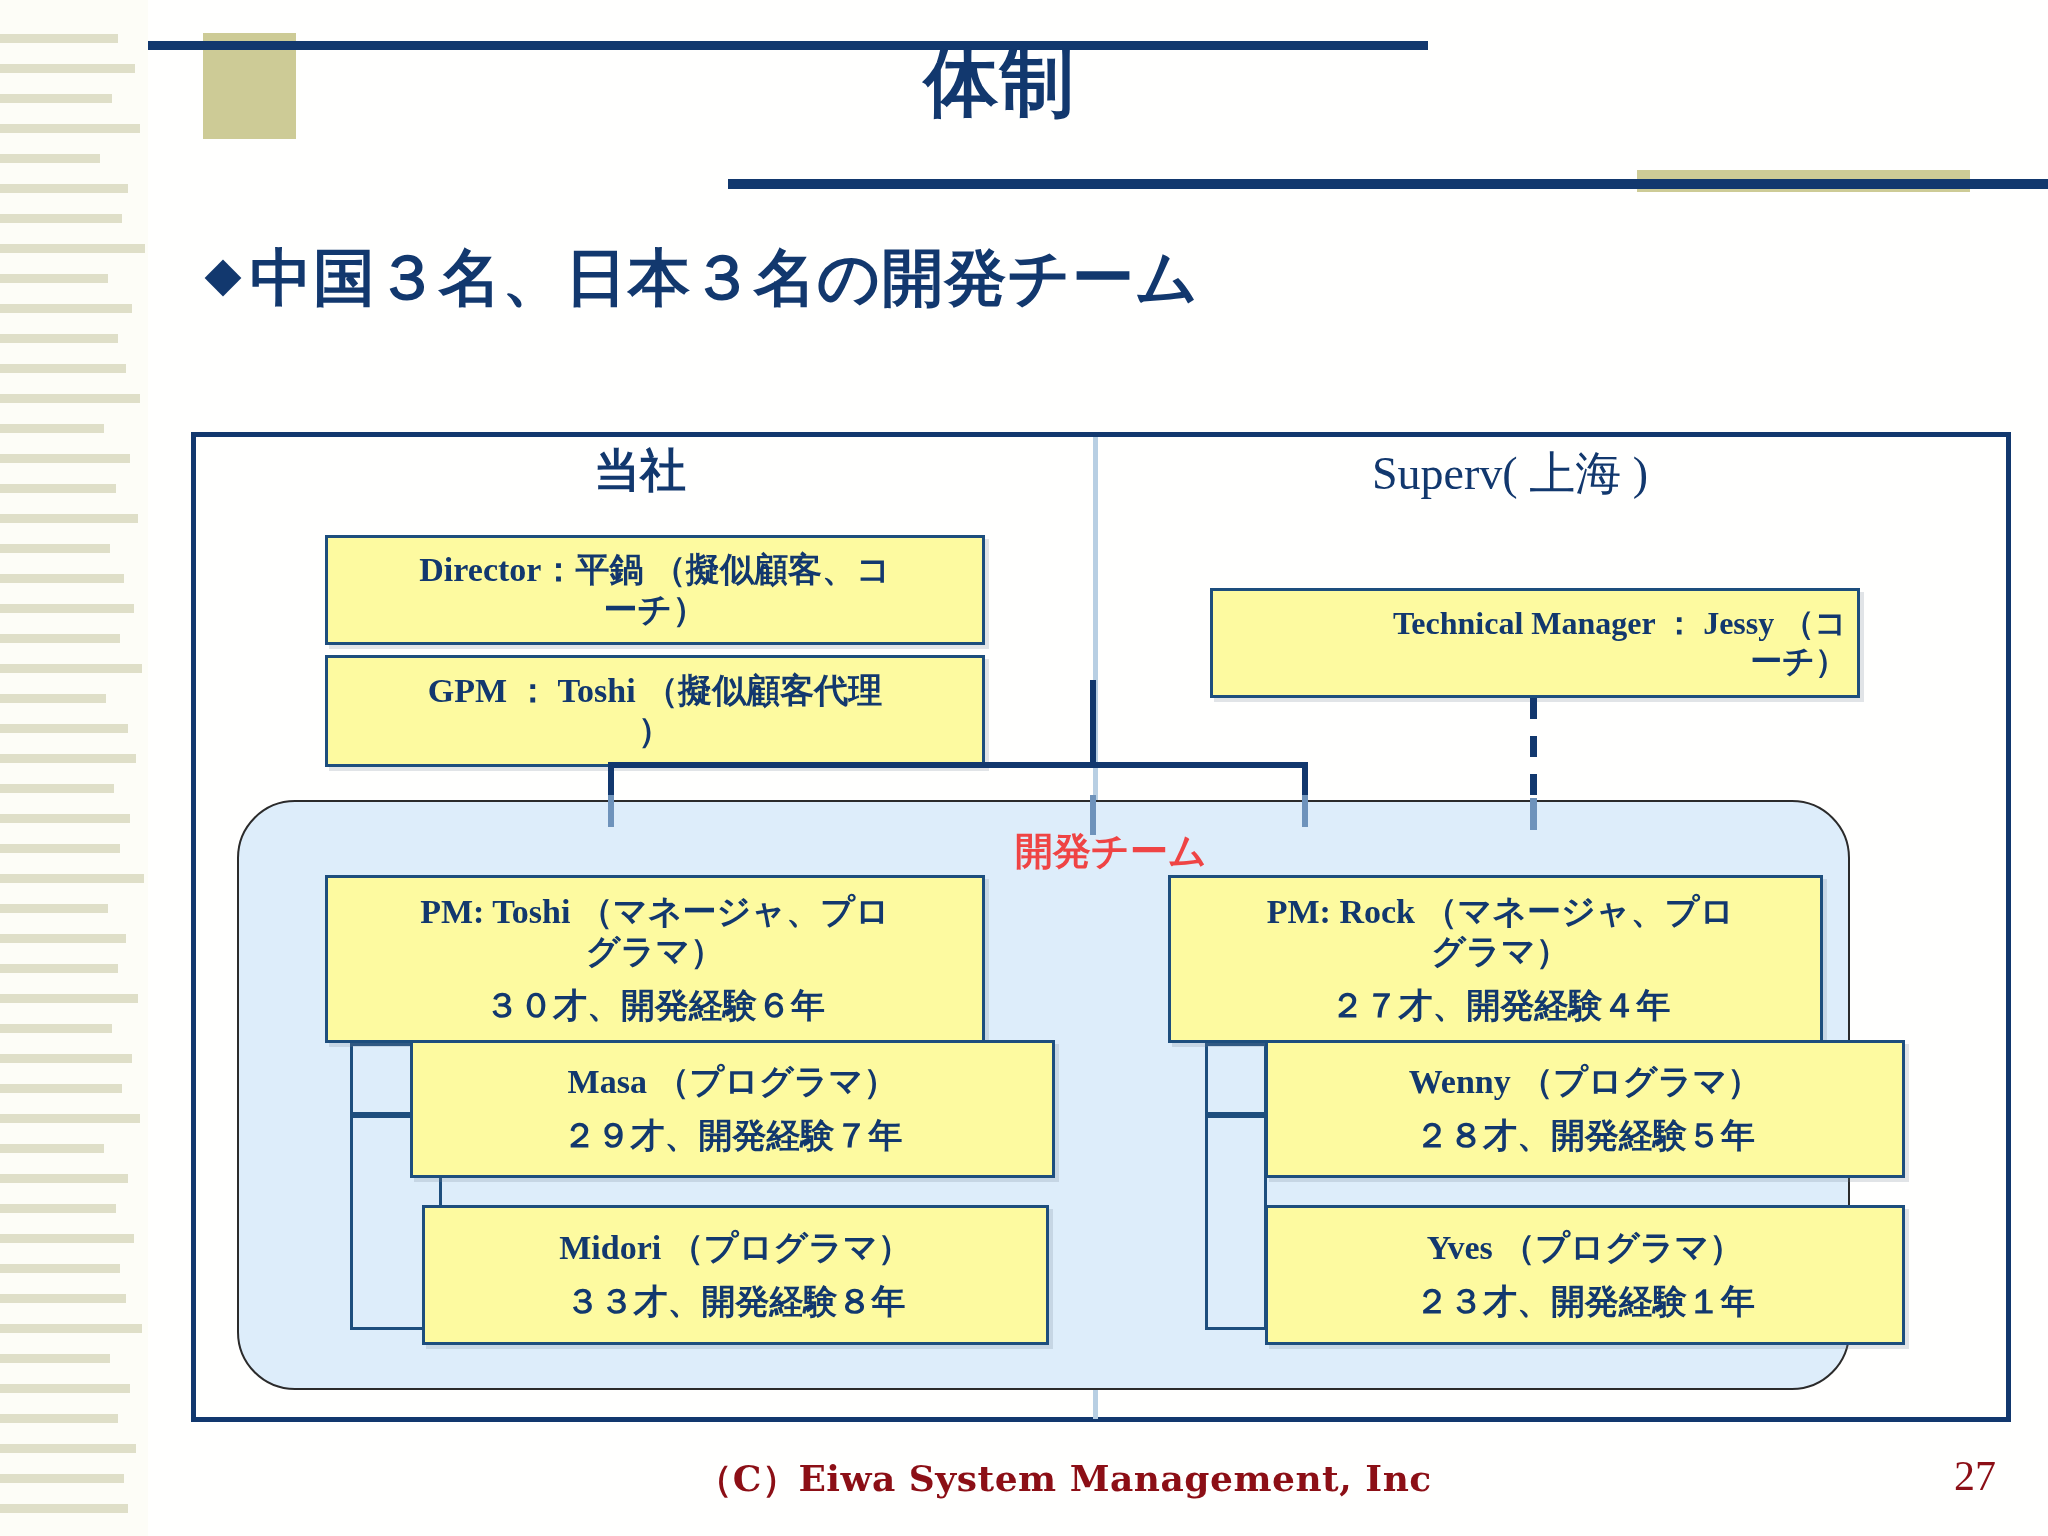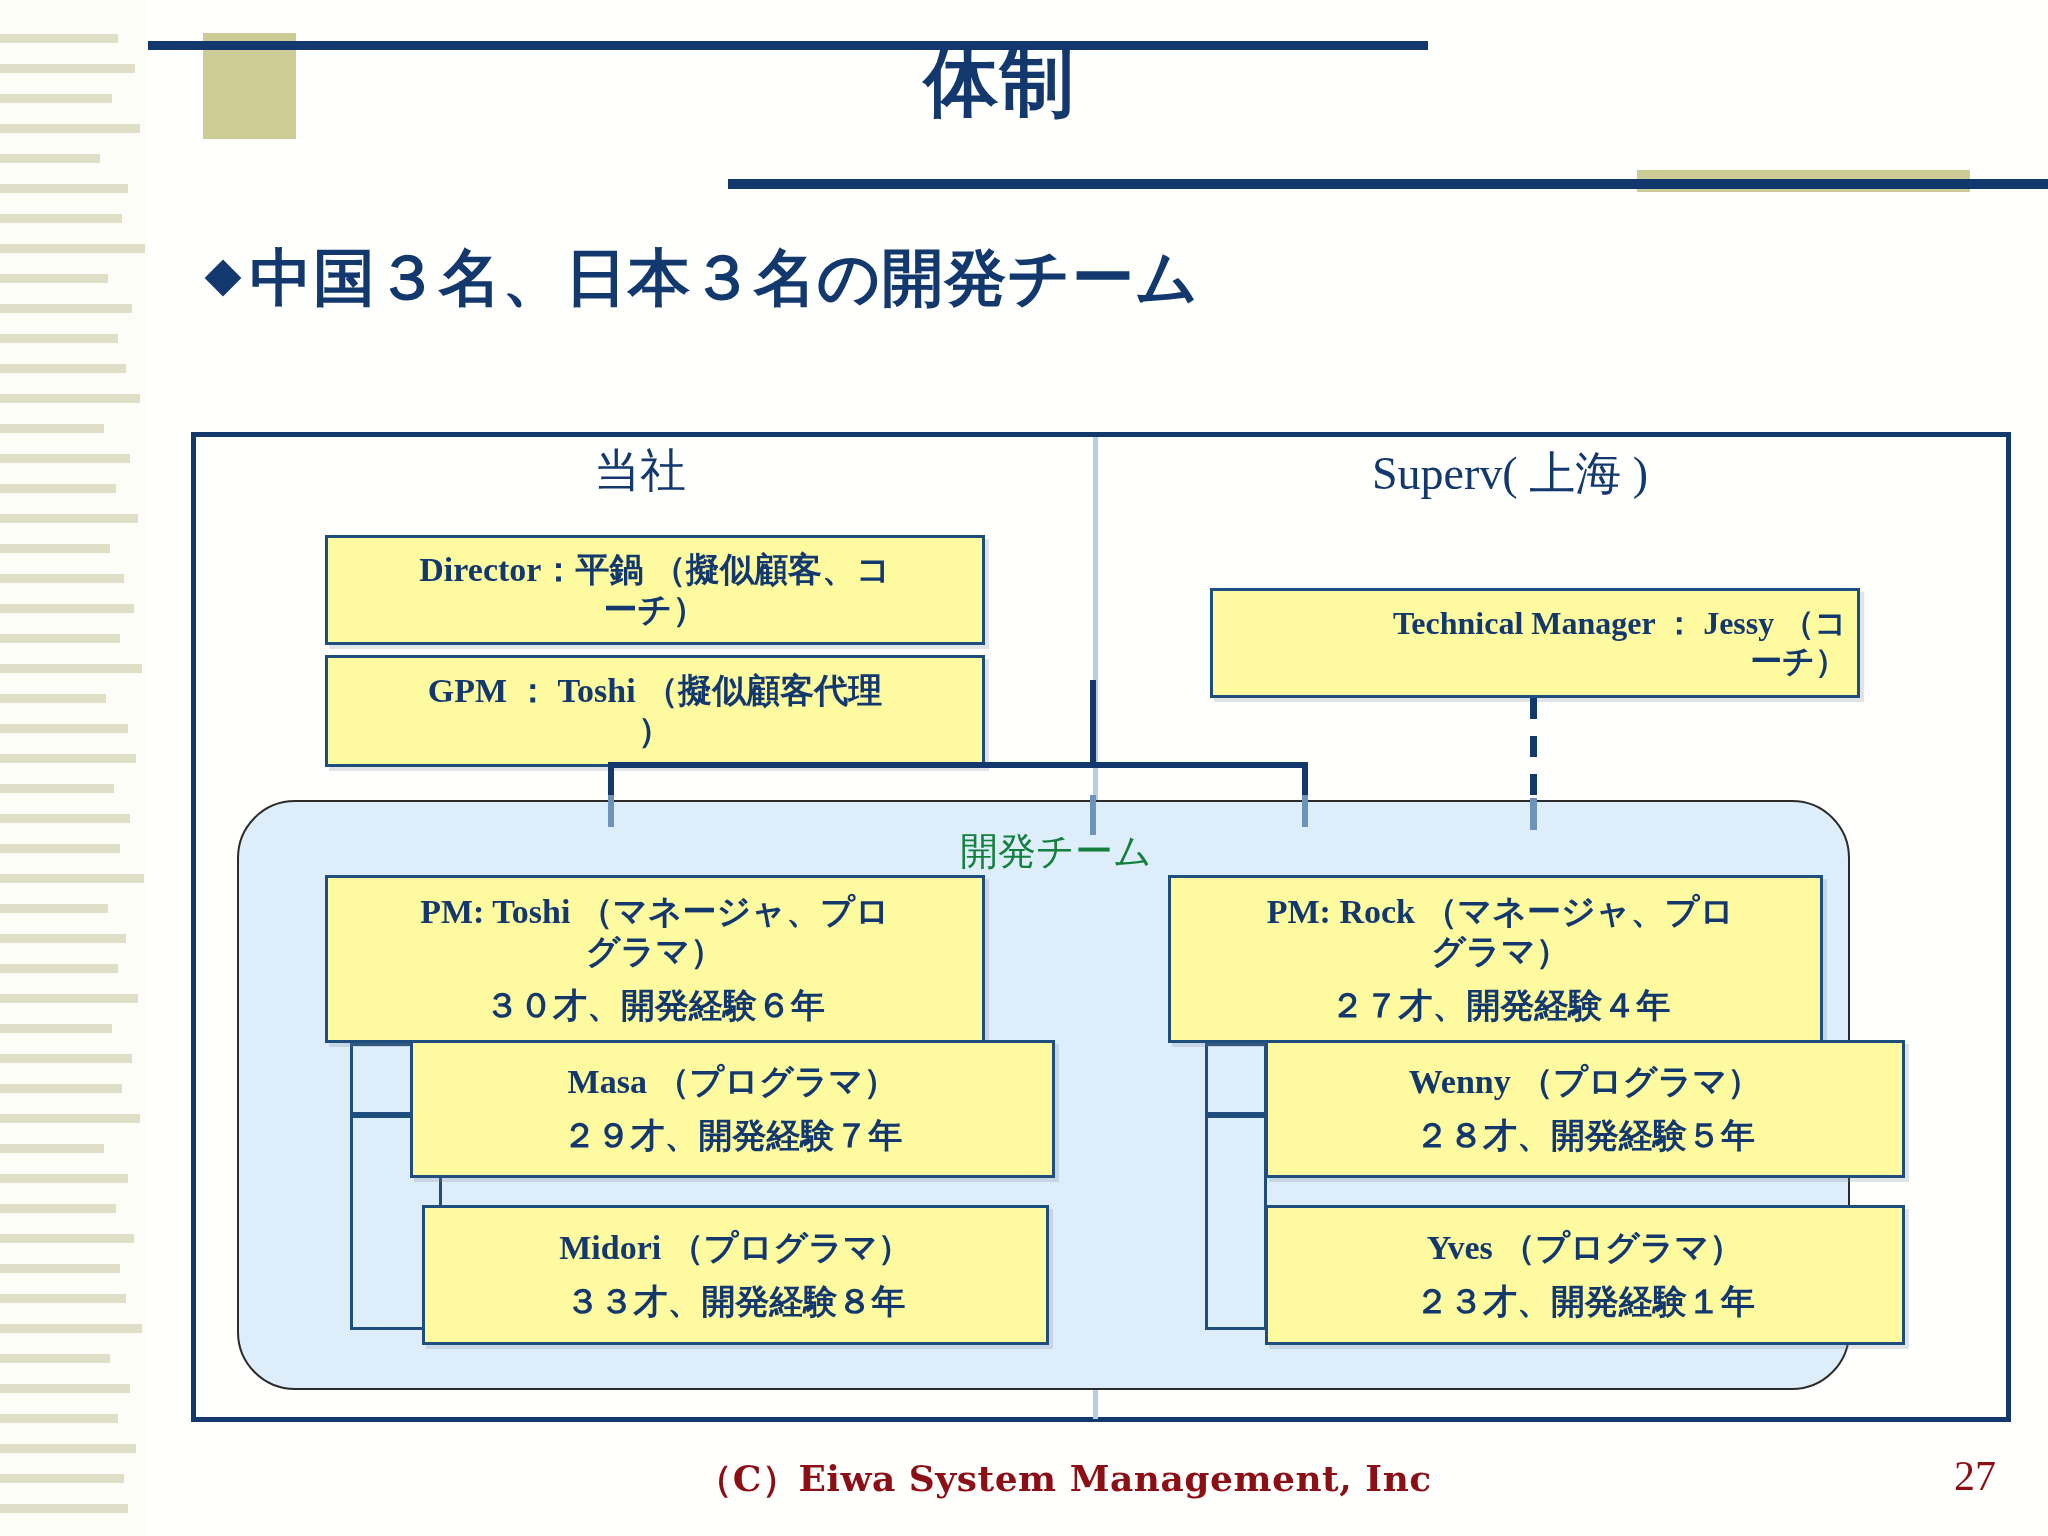--- a/index.html
+++ b/index.html
@@ -81,21 +81,21 @@
   }
 
   
   .col-head{
     position:absolute;
     font-size:46px;color:#12386e;
     font-family:"Liberation Serif", serif;
     text-align:center;
     white-space:nowrap;
   }
-  .col-head.jp{font-family:"DejaVu Sans", sans-serif;font-weight:normal;}
+  .col-head.jp{font-family:"DejaVu Sans", sans-serif;font-weight:bold;}
   .col-head-left{left:440px;top:440px;width:400px;}
   .col-head-right{left:1160px;top:443px;width:700px;}
 
   
   .ybox{
     position:absolute;
     background:#fdfaa0;
     border:3px solid #1d4e7d;
     box-sizing:border-box;
     color:#12386e;
@@ -127,22 +127,22 @@
   
   .devteam{
     position:absolute;left:237px;top:800px;width:1613px;height:590px;
     background:#ddedfa;
     border:2px solid #2b2b2b;
     border-radius:58px;
     box-sizing:border-box;
     z-index:2;
   }
   .devteam-label{
-    position:absolute;left:960px;top:826px;
-    font-size:38px;font-weight:normal;color:#15803d;
+    position:absolute;left:1015px;top:826px;
+    font-size:38px;font-weight:bold;color:#ef4444;
     font-family:"DejaVu Sans", sans-serif;
     white-space:nowrap;z-index:5;
   }
 
   
   .conn{position:absolute;background:#12386e;z-index:4;}
   .conn-light{position:absolute;background:#6e93bb;z-index:3;}
 
   
   .dashed-v{

